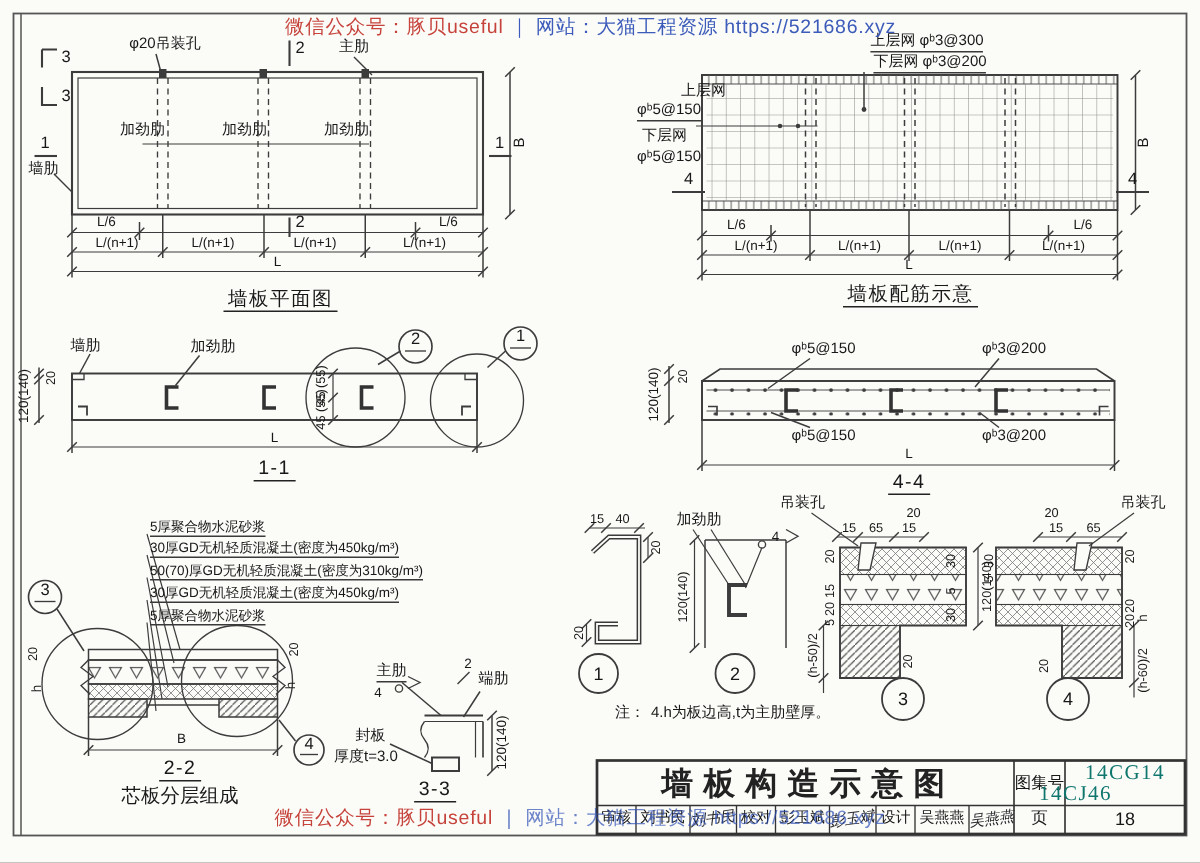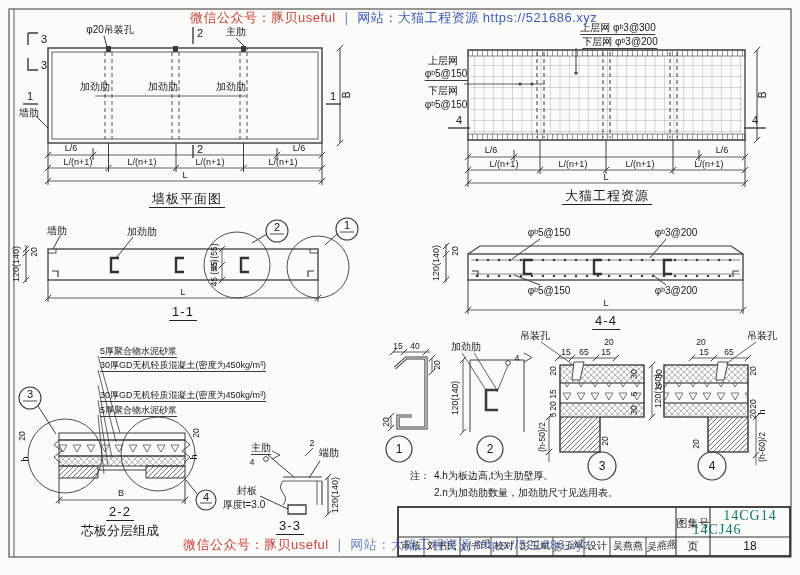--- a/index.html
+++ b/index.html
@@ -401,35 +401,35 @@
 <span class="c f11" style="left:200px;top:149px">2</span>
 <span class="c f9" style="left:78px;top:162px">L/(n+1)</span>
 <span class="c f9" style="left:142px;top:162px">L/(n+1)</span>
 <span class="c f9" style="left:210px;top:162px">L/(n+1)</span>
 <span class="c f9" style="left:283px;top:162px">L/(n+1)</span>
 <span class="c f9" style="left:185px;top:175px">L</span>
 <span class="c stitle" style="left:187px;top:200px">墙板平面图</span>
 
 <span class="c f10 u" style="left:618px;top:29px">上层网 φᵇ3@300</span>
 <span class="c f10 u" style="left:620px;top:43px">下层网 φᵇ3@200</span>
-<span class="c f10" style="left:443px;top:61px">上层网</span>
+<span class="c f10" style="left:469px;top:61px">上层网</span>
 <span class="c f10 u" style="left:446px;top:75px">φᵇ5@150</span>
 <span class="c f10" style="left:443px;top:91px">下层网</span>
 <span class="c f10" style="left:446px;top:105px">φᵇ5@150</span>
 <span class="c f11" style="left:459px;top:120px">4</span>
 <span class="c f11" style="left:755px;top:120px">4</span>
 <span class="v f10" style="left:763px;top:95px">B</span>
 <span class="c f9" style="left:491px;top:150px">L/6</span>
 <span class="c f9" style="left:722px;top:150px">L/6</span>
 <span class="c f9" style="left:504px;top:164px">L/(n+1)</span>
 <span class="c f9" style="left:573px;top:164px">L/(n+1)</span>
 <span class="c f9" style="left:640px;top:164px">L/(n+1)</span>
 <span class="c f9" style="left:709px;top:164px">L/(n+1)</span>
 <span class="c f9" style="left:606px;top:177px">L</span>
-<span class="c stitle" style="left:607px;top:197px">大猫工程资源</span>
+<span class="c stitle" style="left:607px;top:197px">墙板配筋示意</span>
 
 <span class="c f10" style="left:57px;top:231px">墙肋</span>
 <span class="c f10" style="left:142px;top:232px">加劲肋</span>
 <span class="c bubble" style="left:277px;top:227px">2</span>
 <span class="c bubble" style="left:347px;top:225px">1</span>
 <span class="v f9" style="left:16px;top:264px">120(140)</span>
 <span class="v f8" style="left:34px;top:252px">20</span>
 <span class="v f8" style="left:214px;top:257px">45 (55)</span>
 <span class="v f8" style="left:214px;top:273px">45 (55)</span>
 <span class="c f9" style="left:183px;top:292px">L</span>
@@ -439,20 +439,21 @@
 <span class="c f10" style="left:676px;top:233px">φᵇ3@200</span>
 <span class="c f10" style="left:549px;top:291px">φᵇ5@150</span>
 <span class="c f10" style="left:676px;top:291px">φᵇ3@200</span>
 <span class="v f9" style="left:436px;top:263px">120(140)</span>
 <span class="v f8" style="left:455px;top:251px">20</span>
 <span class="c f9" style="left:606px;top:303px">L</span>
 <span class="c stitle" style="left:606px;top:322px">4-4</span>
 
 <span class="t f9 u" style="left:100px;top:346px">5厚聚合物水泥砂浆</span>
 <span class="t f9 u" style="left:100px;top:360px">30厚GD无机轻质混凝土(密度为450kg/m³)</span>
+<span class="t f9 u" style="left:100px;top:375px">50(70)厚GD无机轻质混凝土(密度为310kg/m³)</span>
 <span class="t f9 u" style="left:100px;top:390px">30厚GD无机轻质混凝土(密度为450kg/m³)</span>
 <span class="t f9 u" style="left:100px;top:405px">5厚聚合物水泥砂浆</span>
 <span class="c bubble" style="left:30px;top:394px">3</span>
 <span class="c bubble" style="left:206px;top:497px">4</span>
 <span class="v f8" style="left:22px;top:436px">20</span>
 <span class="v f9" style="left:25px;top:459px">h</span>
 <span class="v f8" style="left:196px;top:433px">20</span>
 <span class="v f9" style="left:194px;top:457px">h</span>
 <span class="c f9" style="left:121px;top:493px">B</span>
 <span class="c stitle" style="left:120px;top:513px">2-2</span>
@@ -504,22 +505,22 @@
 <span class="v f8" style="left:753px;top:371px">20</span>
 <span class="v f8" style="left:753px;top:404px">20</span>
 <span class="v f8" style="left:753px;top:414px">20</span>
 <span class="v f9" style="left:762px;top:412px">h</span>
 <span class="v f8" style="left:762px;top:447px">(h-60)/2</span>
 <span class="v f8" style="left:696px;top:444px">20</span>
 <span class="c f12" style="left:712px;top:466px">4</span>
 
 <span class="t f10" style="left:410px;top:470px">注：</span>
 <span class="t f10" style="left:434px;top:470px">4.h为板边高,t为主肋壁厚。</span>
-<span class="t f10" style="left:434px;top:487px">2.n为加劲肋数量，加劲肋尺寸见选用表。</span>
-
+
+<span class="c tbtitle" style="left:539px;top:523px">墙板构造示意图</span>
 <span class="c f11" style="left:693px;top:523px">图集号</span>
 <span class="c atlas" style="left:750px;top:516px">14CG14</span>
 <span class="c atlas" style="left:717px;top:530px">14CJ46</span>
 <span class="c f10" style="left:411px;top:546px">审核</span>
 <span class="c f10" style="left:442px;top:546px">刘书民</span>
 <span class="sig" style="left:475px;top:546px">刘书民</span>
 <span class="c f10" style="left:504px;top:546px">校对</span>
 <span class="c f10" style="left:535px;top:546px">彭玉斌</span>
 <span class="sig" style="left:568px;top:546px">彭玉斌</span>
 <span class="c f10" style="left:597px;top:546px">设计</span>

